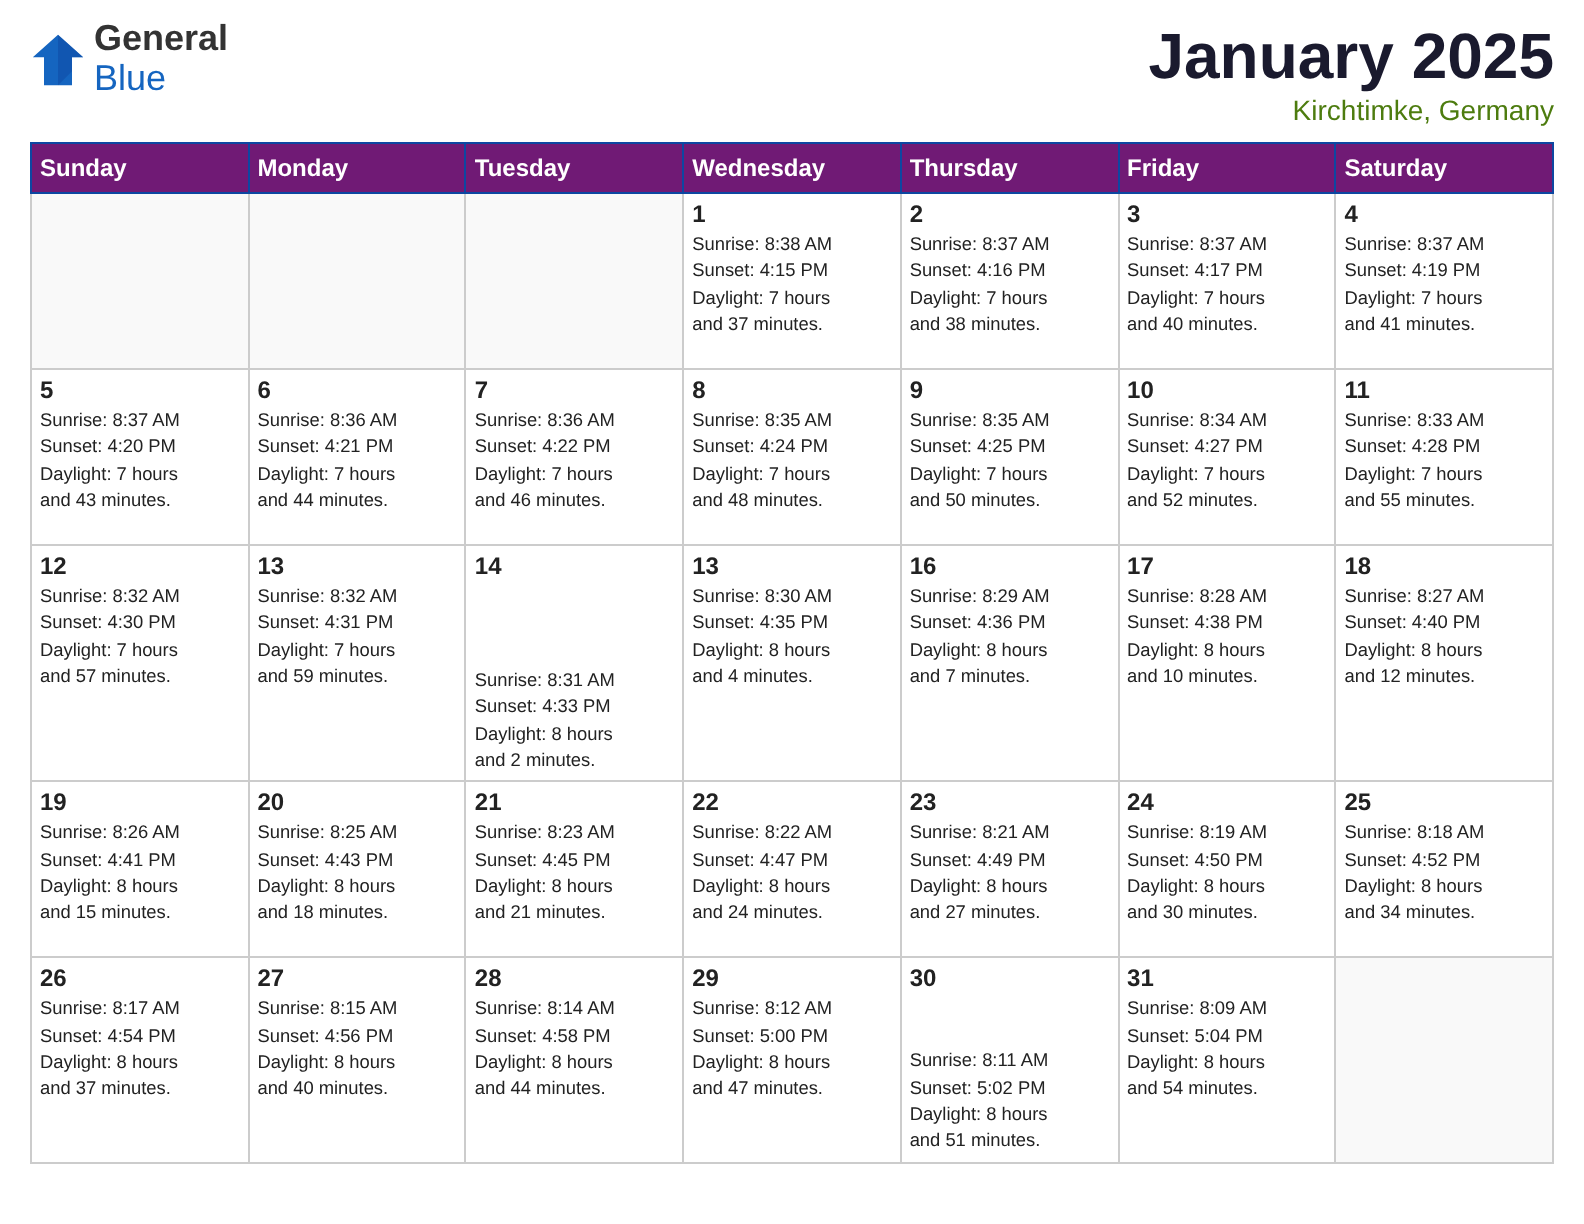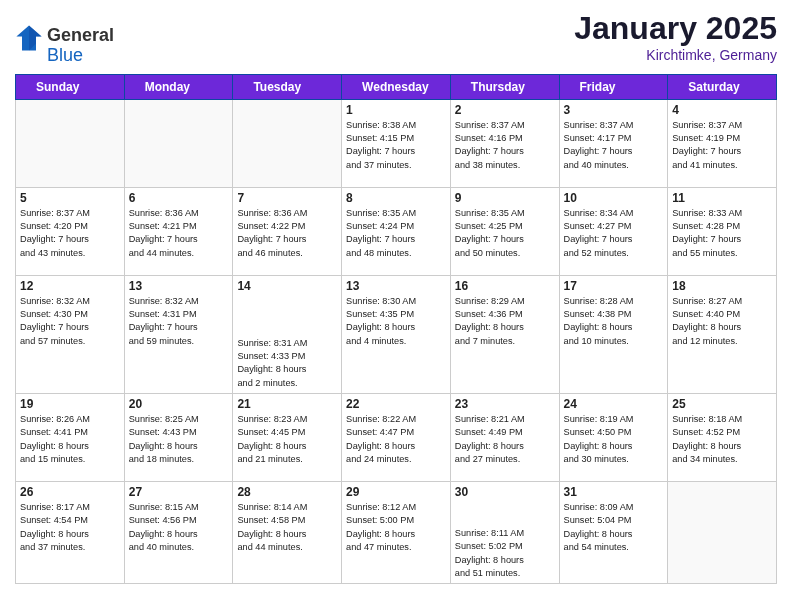--- a/index.html
+++ b/index.html
@@ -26,21 +26,20 @@
     }
     .logo-text {
       display: flex;
       flex-direction: column;
       line-height: 1.1;
     }
     .logo-general {
       font-size: 18px;
       font-weight: bold;
       color: #333;
-      margin-top: 16px;
     }
     .logo-blue {
       font-size: 18px;
       font-weight: normal;
       color: #1565c0;
     }
     .logo-icon {
       width: 28px;
       height: 28px;
       margin-right: 4px;
@@ -48,33 +47,33 @@
     .title-block {
       text-align: right;
     }
     .month-title {
       font-size: 32px;
       font-weight: bold;
       color: #1a1a2e;
     }
     .location {
       font-size: 14px;
-      color: #4c1d95;
+      color: #4d7c0f;
     }
     .calendar {
       width: 100%;
       border-collapse: collapse;
       table-layout: fixed;
     }
     .calendar thead tr th {
-      background-color: #6d28d9;
+      background-color: #701a75;
       color: #fff;
       font-size: 12px;
       font-weight: bold;
-      padding: 5px 20px;
+      padding: 5px 4px;
       text-align: left;
       border: 1px solid #0d47a1;
     }
     .calendar tbody tr td {
       border: 1px solid #ccc;
       vertical-align: top;
       padding: 3px 4px;
       font-size: 9.5px;
       color: #222;
       height: 88px;

